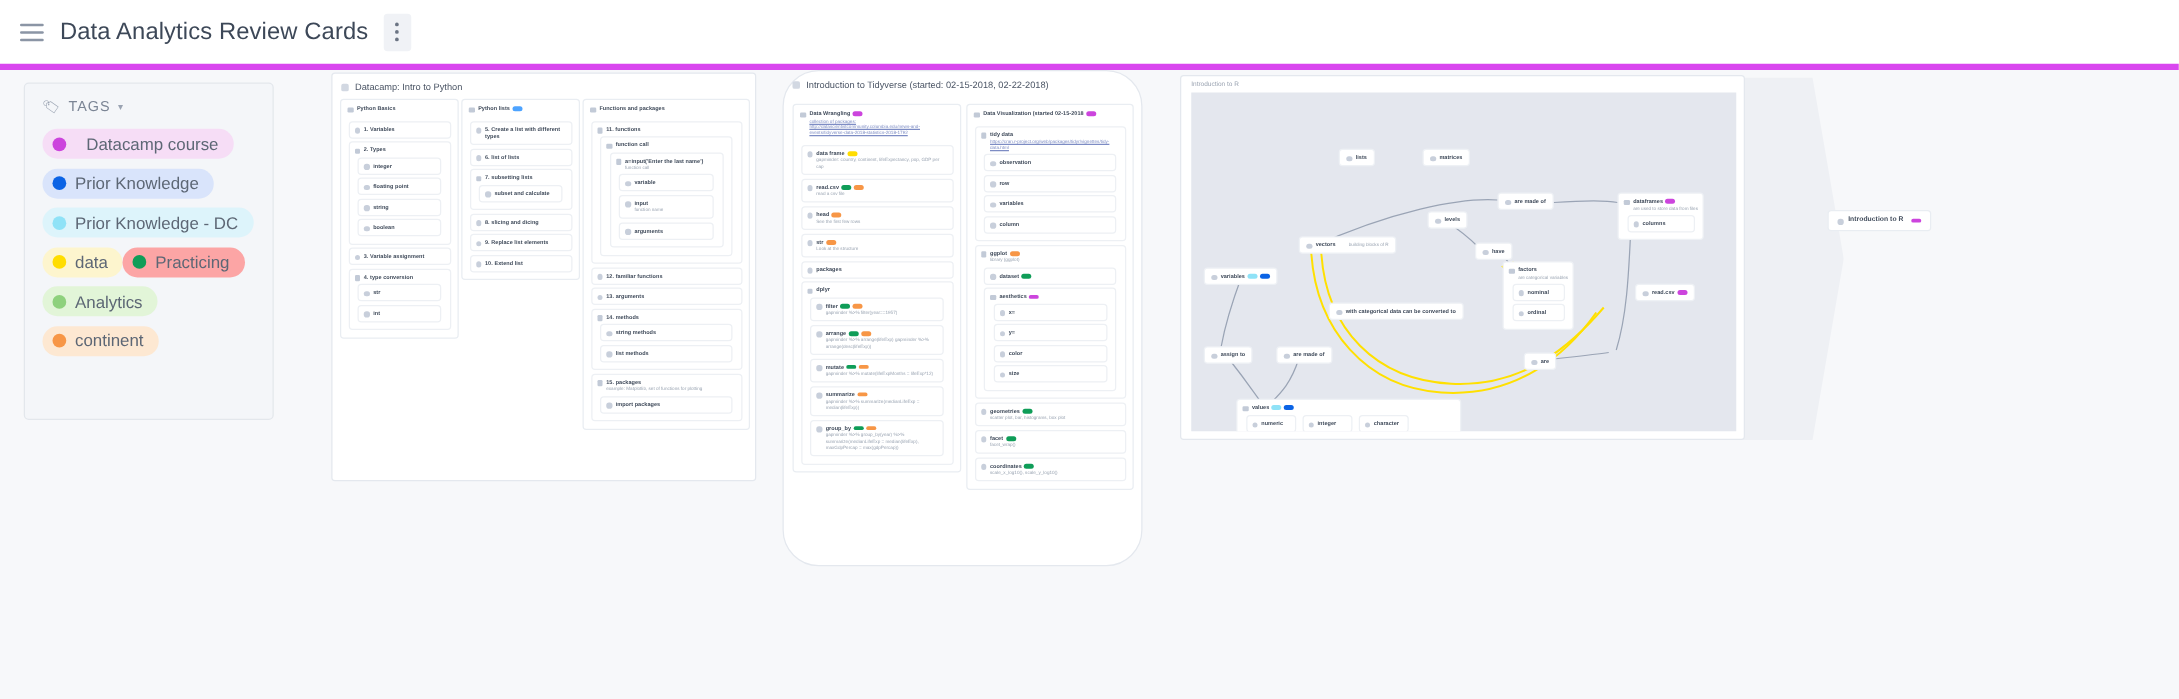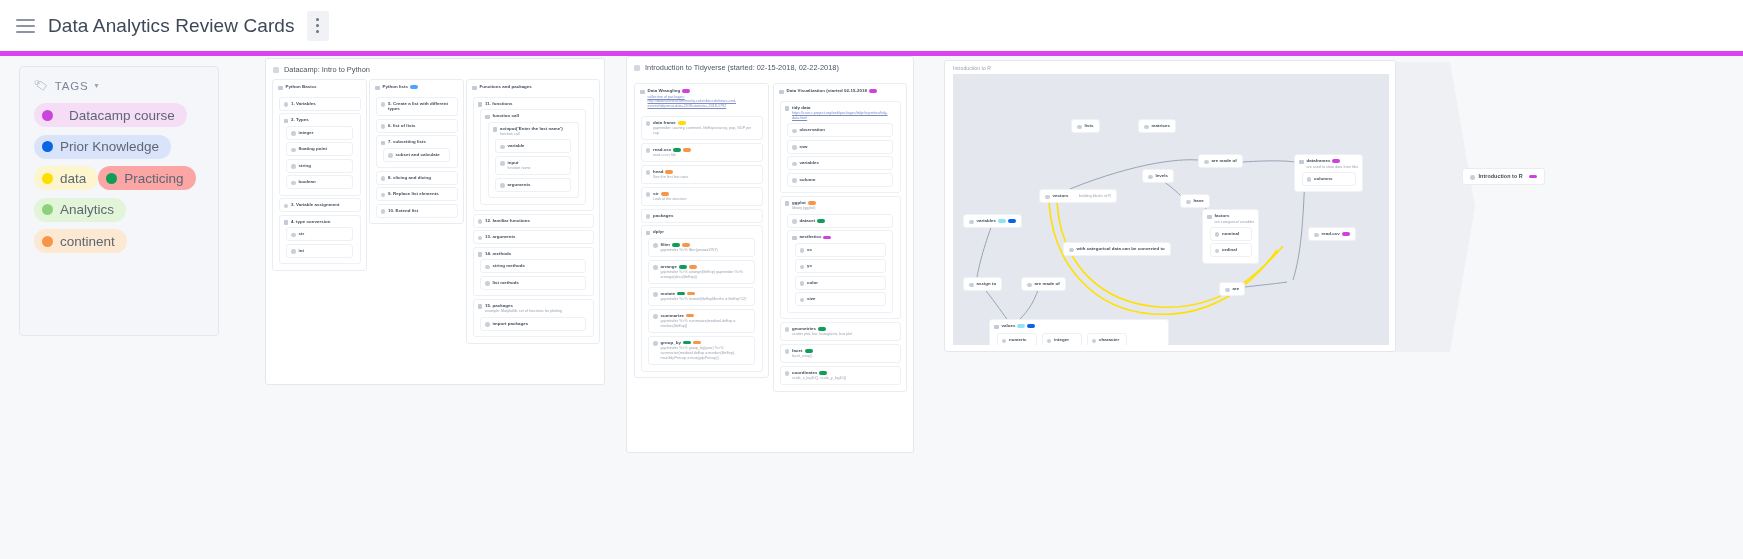--- a/index.html
+++ b/index.html
@@ -98,20 +98,23 @@
     <span class="tag-glyph">🏷</span>
     <span>TAGS</span>
     <span class="caret">▾</span>
   </div>
   <div id="tag-list"><div class="tag-row" style="background: rgb(246, 221, 246); gap: 16px;">
         <span class="tag-dot" style="background: rgb(204, 68, 221);"></span>
         <span class="tag-label">Datacamp course</span>
       </div><div class="tag-row" style="background: rgb(217, 228, 251);">
         <span class="tag-dot" style="background: rgb(11, 99, 229);"></span>
         <span class="tag-label">Prior Knowledge</span>
+      </div><div class="tag-row" style="background: rgb(221, 244, 251);">
+        <span class="tag-dot" style="background: rgb(143, 226, 247);"></span>
+        <span class="tag-label">Prior Knowledge - DC</span>
       </div><div class="tag-row" style="background: rgb(253, 245, 206);">
         <span class="tag-dot" style="background: rgb(255, 221, 0);"></span>
         <span class="tag-label">data</span>
       </div><div class="tag-row" style="background: #fca5a5;">
         <span class="tag-dot" style="background: rgb(15, 157, 88);"></span>
         <span class="tag-label">Practicing</span>
       </div><div class="tag-row" style="background: rgb(226, 245, 216);">
         <span class="tag-dot" style="background: rgb(142, 209, 125);"></span>
         <span class="tag-label">Analytics</span>
       </div><div class="tag-row" style="background: rgb(253, 232, 210);">
@@ -329,21 +332,21 @@
                 <span class="bul"></span>
                 <span class="txt">import packages</span>
               </div>
             </div>
           </div>
         </div>
       </div>
     </div>
 </div>
 
-<div class="panel" id="tv-panel" style="left:626px; top:56px; width:288px; height:397px;">
+<div class="panel" id="tv-panel" style="left:626px; top:56px; width:288px; height:397px;border-radius:29px;">
   <div class="panel-title">
     <span class="pt-bullet"></span>
     <span>Introduction to Tidyverse (started: 02-15-2018, 02-22-2018)</span>
   </div>
   <div id="tv-cols">
       <div class="col" style="left: 7px; top: 26px; width: 135px;">
         <div style="padding: 4px 5px;">
           <div class="nd-hdr">
             <span class="bul sq"></span>
             <span class="txt">Data Wrangling<span class="chip" style="background:#cc44dd"></span></span>

